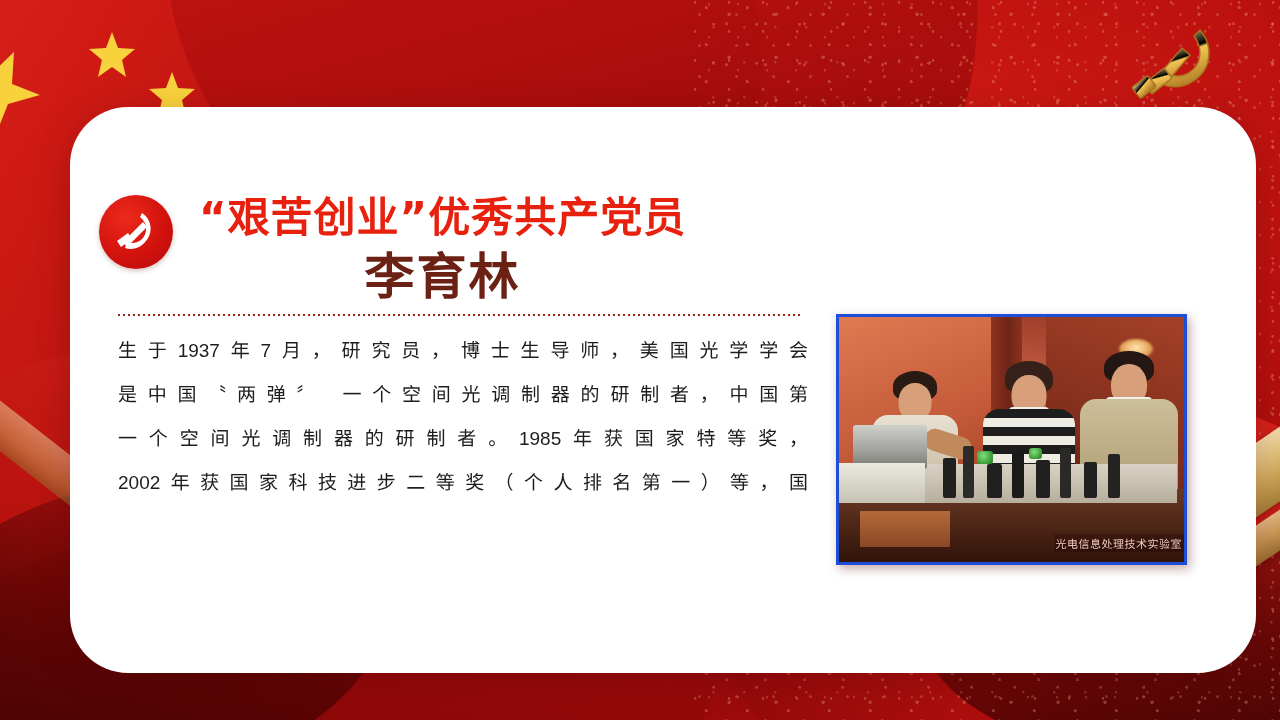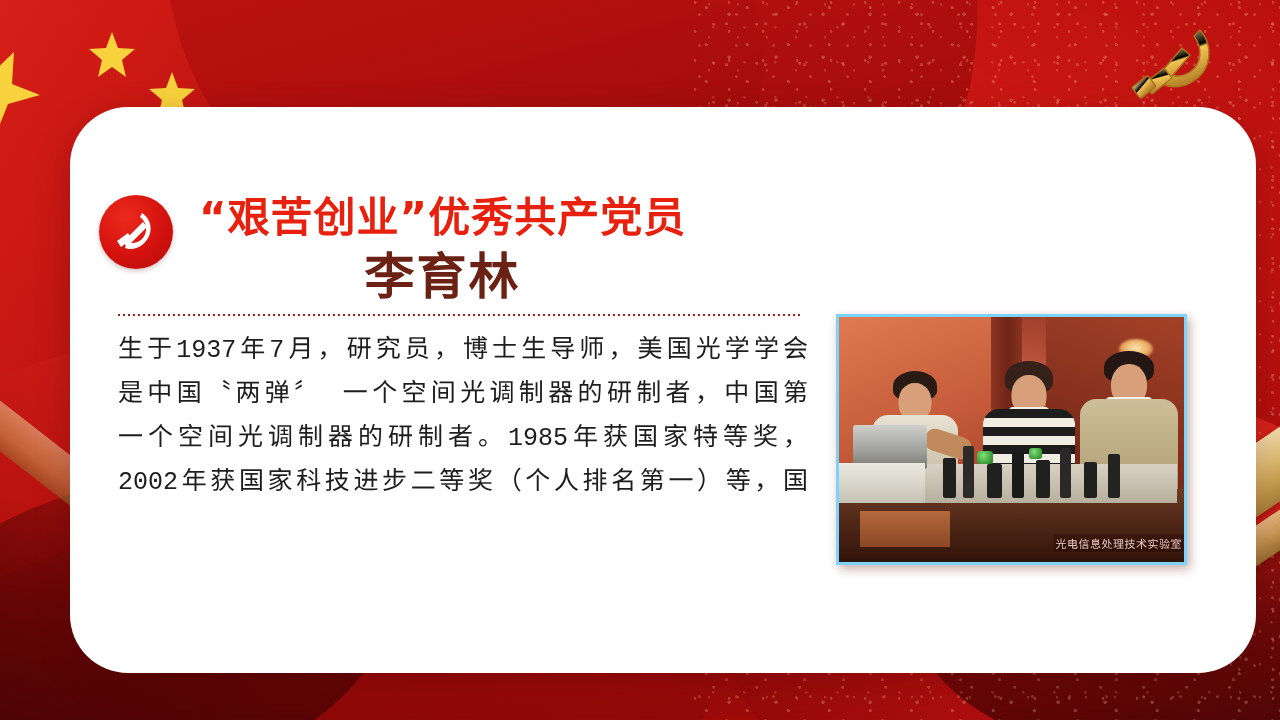--- a/index.html
+++ b/index.html
@@ -191,35 +191,35 @@
     background-image: linear-gradient(90deg, #9c2218 0 2px, transparent 2px 5px);
     background-size: 5px 2px;
     background-repeat: repeat-x;
   }
 
   
   .body-text {
     position: absolute;
     left: 48px; top: 222px;
     width: 690px;
-    font-size: 25px;
+    font-size: 19px;
     line-height: 44px;
     color: #1d1d1d;
     text-align: justify;
     text-align-last: justify;
-    font-family: Liberation Mono, monospace;
+    font-family: Liberation Sans, sans-serif;
   }
   .body-text .last { text-align-last: left; }
 
   
   .photo-wrap {
     position: absolute;
     left: 766px; top: 207px;
     width: 345px; height: 245px;
-    background: #7dd3fc;
+    background: #1d4ed8;
     padding: 3px;
     box-shadow: 3px 4px 10px rgba(90,20,10,.35);
     text-align: center;
   }
   .photo {
     position: relative;
     width: 100%; height: 100%;
     overflow: hidden;
     background:
       radial-gradient(ellipse 70% 55% at 50% 30%, #c9644a 0%, #a8452f 45%, #7d2c1d 100%);

